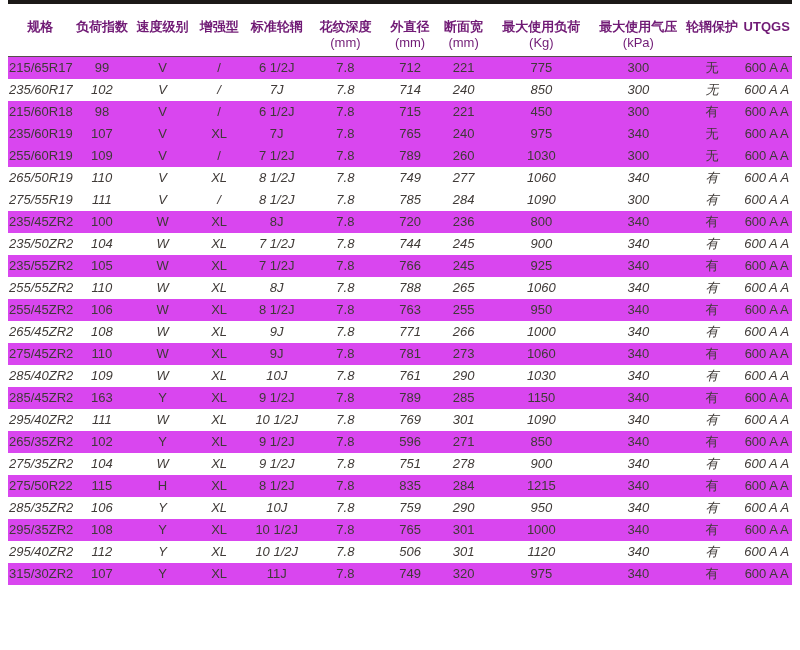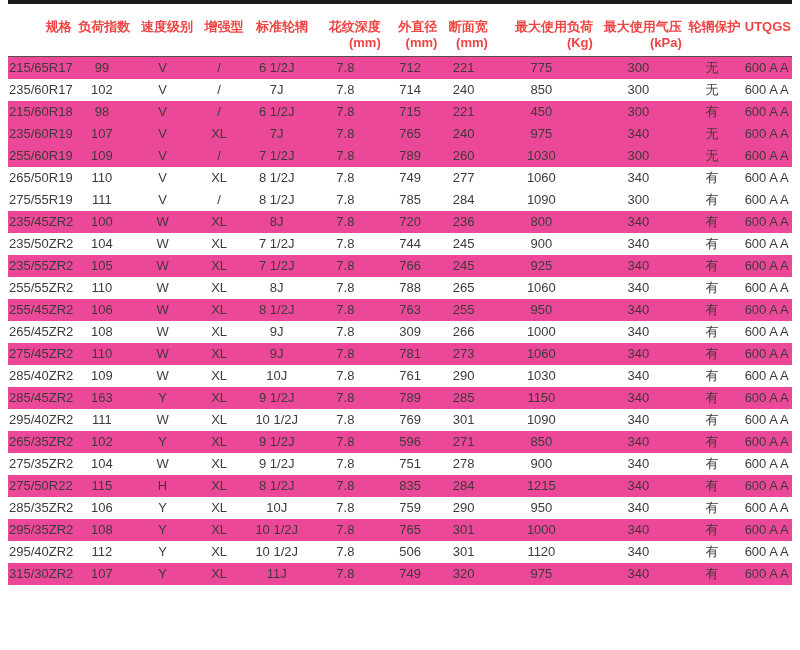--- a/index.html
+++ b/index.html
@@ -37,40 +37,40 @@
   colgroup col:nth-child(12) { width: 50px; }
 
   thead tr {
     border-bottom: 1.5px solid #56504b;
   }
   thead th {
     padding: 15px 1px 5px 1px;
     font-size: 13px;
     font-weight: bold;
     line-height: 16px;
-    text-align: right;
+    text-align: center;
     vertical-align: top;
-    color: #ef4444;
+    color: #701a75;
     background: #ffffff;
   }
   thead th .unit {
-    font-weight: bold;
+    font-weight: normal;
   }
   tbody td {
     height: 22px;
     padding: 0 1px;
     font-size: 13px;
     line-height: 22px;
     text-align: center;
     white-space: nowrap;
     overflow: hidden;
     color: #3f3a37;
   }
-  tbody tr.odd  { background: #ec4899; }
-  tbody tr.even { background: #ffffff; }
+  tbody tr.odd  { background: #d946ef; }
+  tbody tr.even { background: #ffffff; font-style: italic; }
 </style>
 </head>
 <body>
 
 <div class="page">
   <table class="spec">
     <colgroup>
       <col>
         <col>
         <col>
@@ -298,21 +298,21 @@
           <td>有</td>
           <td>600 A A</td>
         </tr>
         <tr class="even">
           <td>265/45ZR21</td>
           <td>108</td>
           <td>W</td>
           <td>XL</td>
           <td>9J</td>
           <td>7.8</td>
-          <td>309</td>
+          <td>771</td>
           <td>266</td>
           <td>1000</td>
           <td>340</td>
           <td>有</td>
           <td>600 A A</td>
         </tr>
         <tr class="odd">
           <td>275/45ZR21</td>
           <td>110</td>
           <td>W</td>

